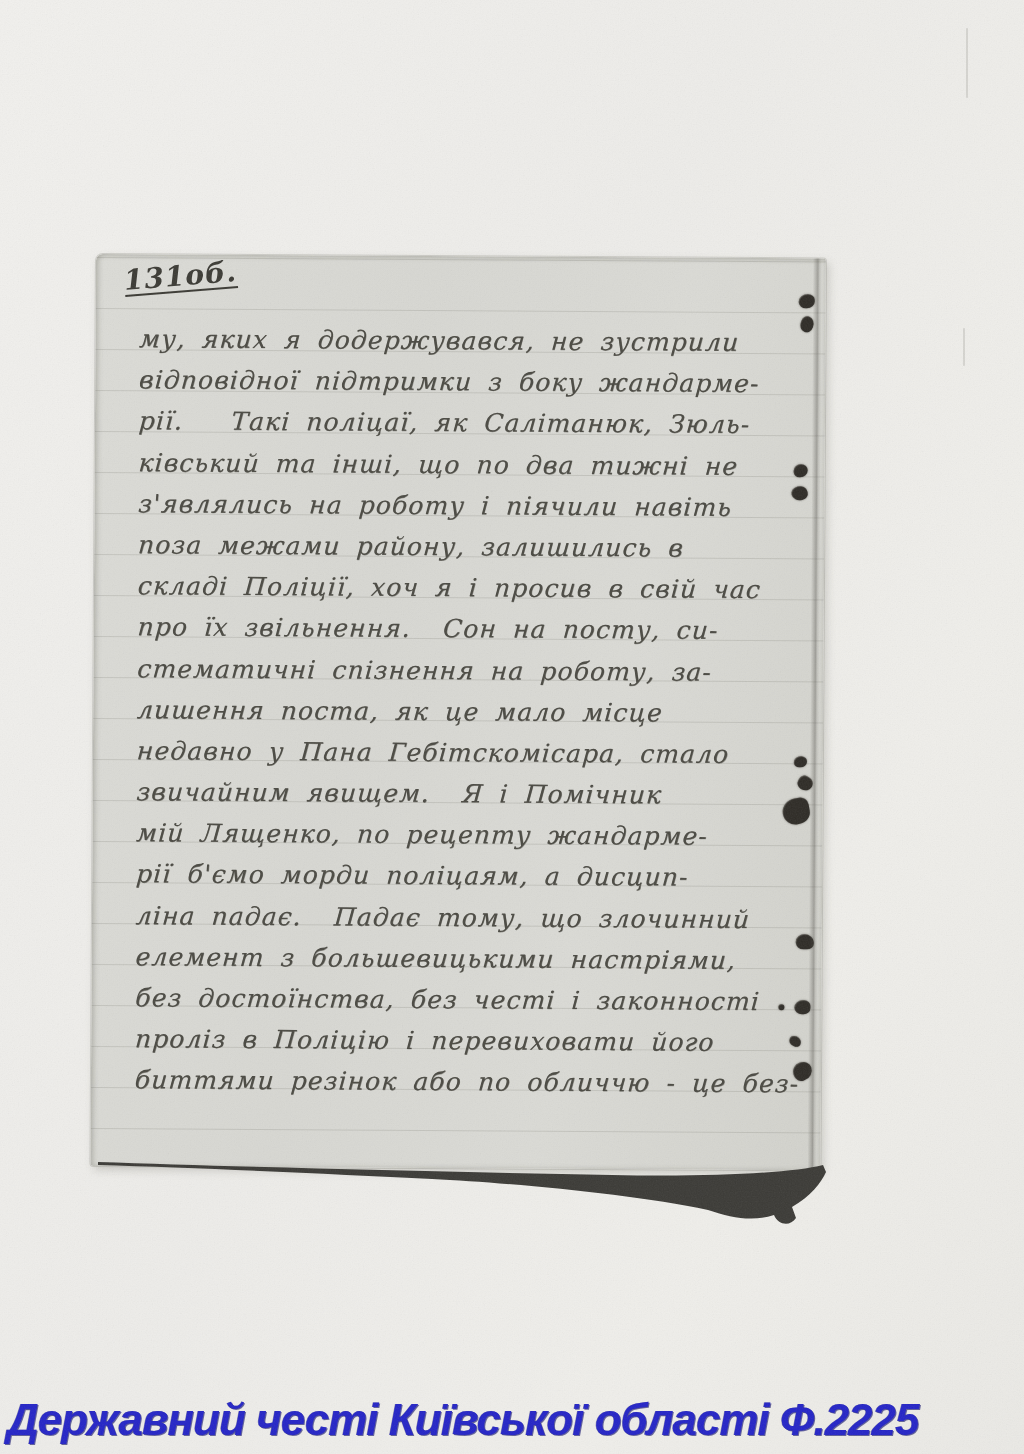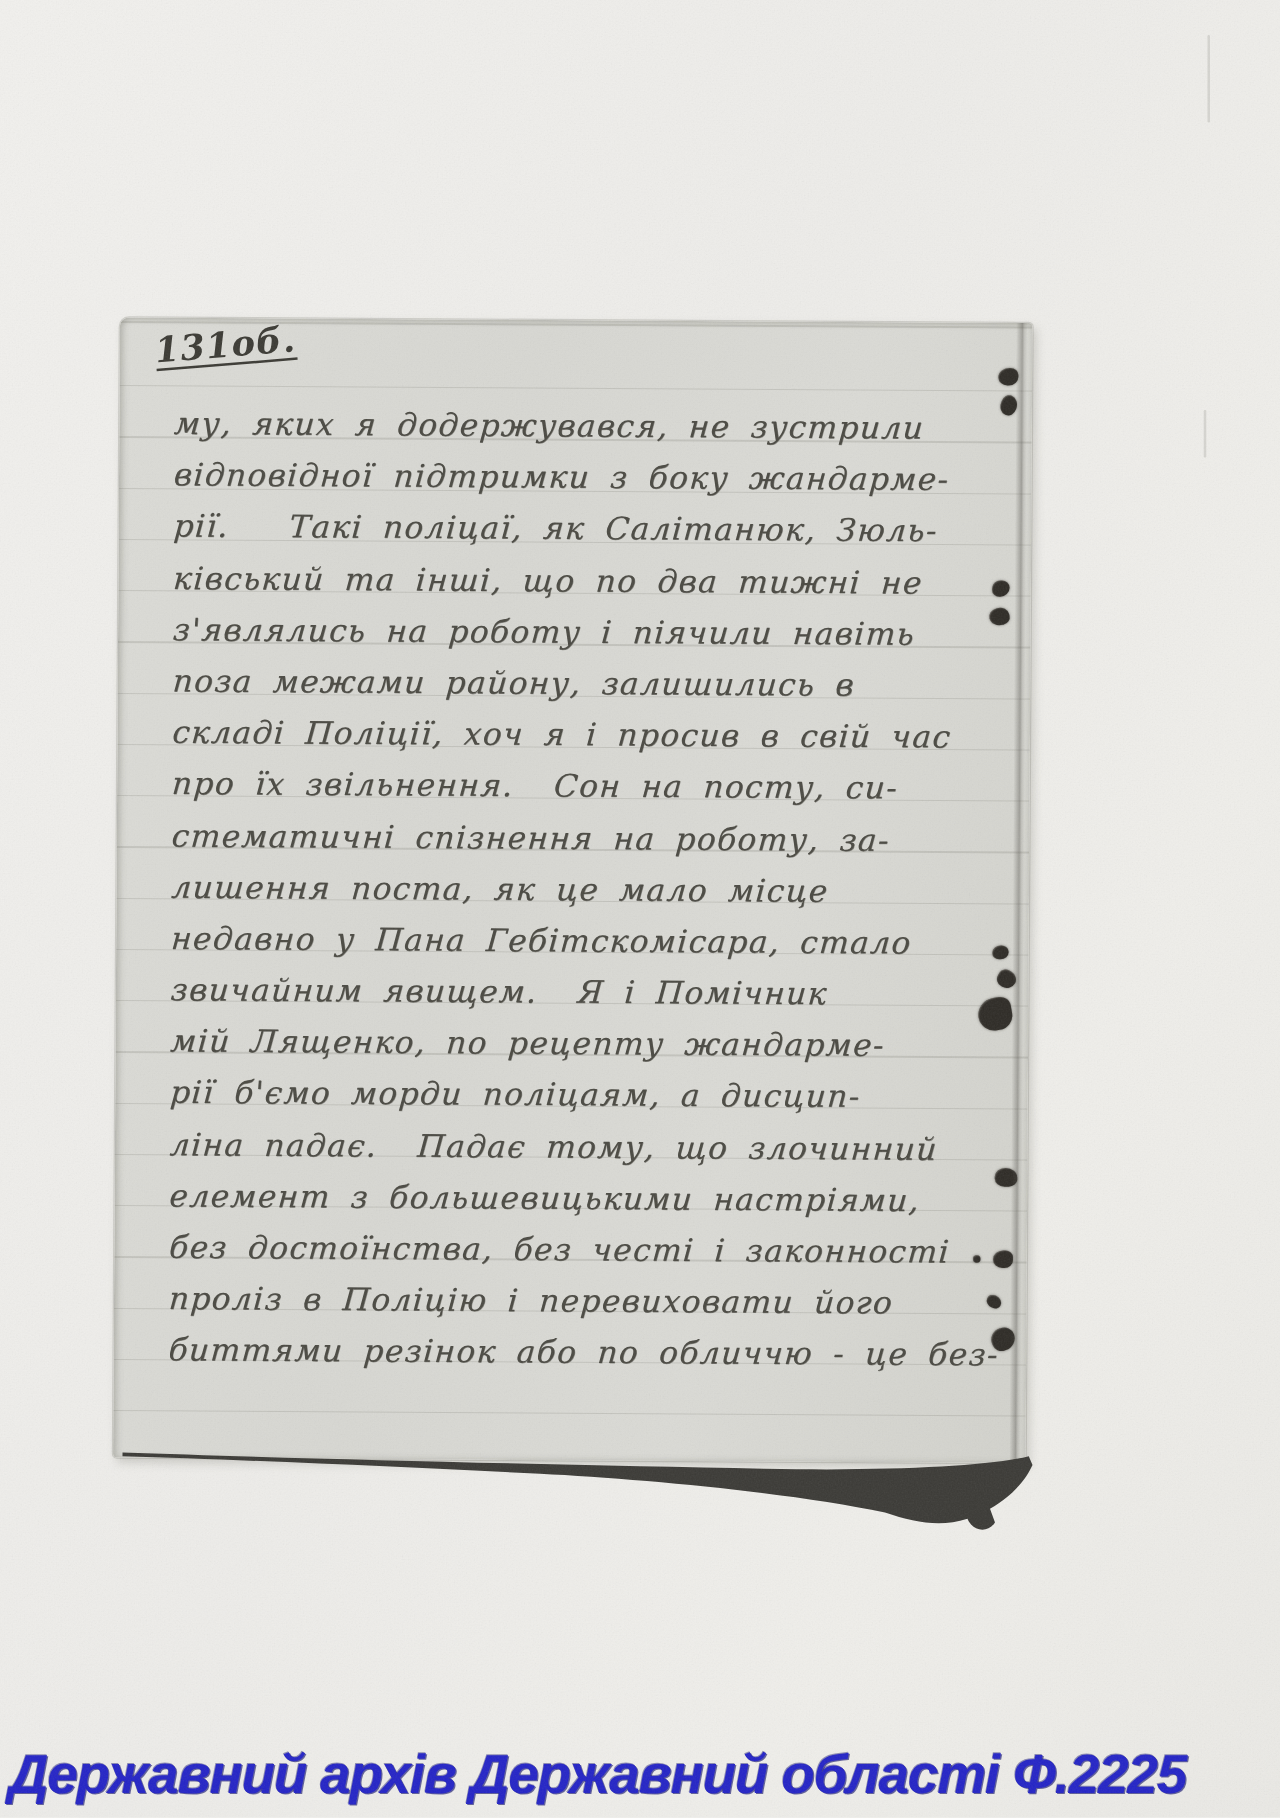--- a/index.html
+++ b/index.html
@@ -198,21 +198,21 @@
              C 620,25 700,21 731,13
              L 734,20
              C 729,31 719,44 700,55
              L 704,66
              C 698,75 686,73 682,63
              C 660,70 640,66 616,58
              C 540,42 420,31 340,27
              C 240,22 110,16 6,13 Z" fill="#3b3a36"></path>
   </svg>
 
-  <div class="caption">Державний архів Державний області Ф.2225</div>
+  <div class="caption">Державний честі Київської області Ф.2225</div>
 
   <svg class="noise" width="1024" height="1454">
     <filter id="grain" x="0" y="0" width="100%" height="100%">
       <feTurbulence type="fractalNoise" baseFrequency="0.82" numOctaves="2" seed="7"></feTurbulence>
       <feColorMatrix type="saturate" values="0"></feColorMatrix>
     </filter>
     <rect width="1024" height="1454" filter="url(#grain)" opacity="0.09"></rect>
   </svg>
 
 </div>

